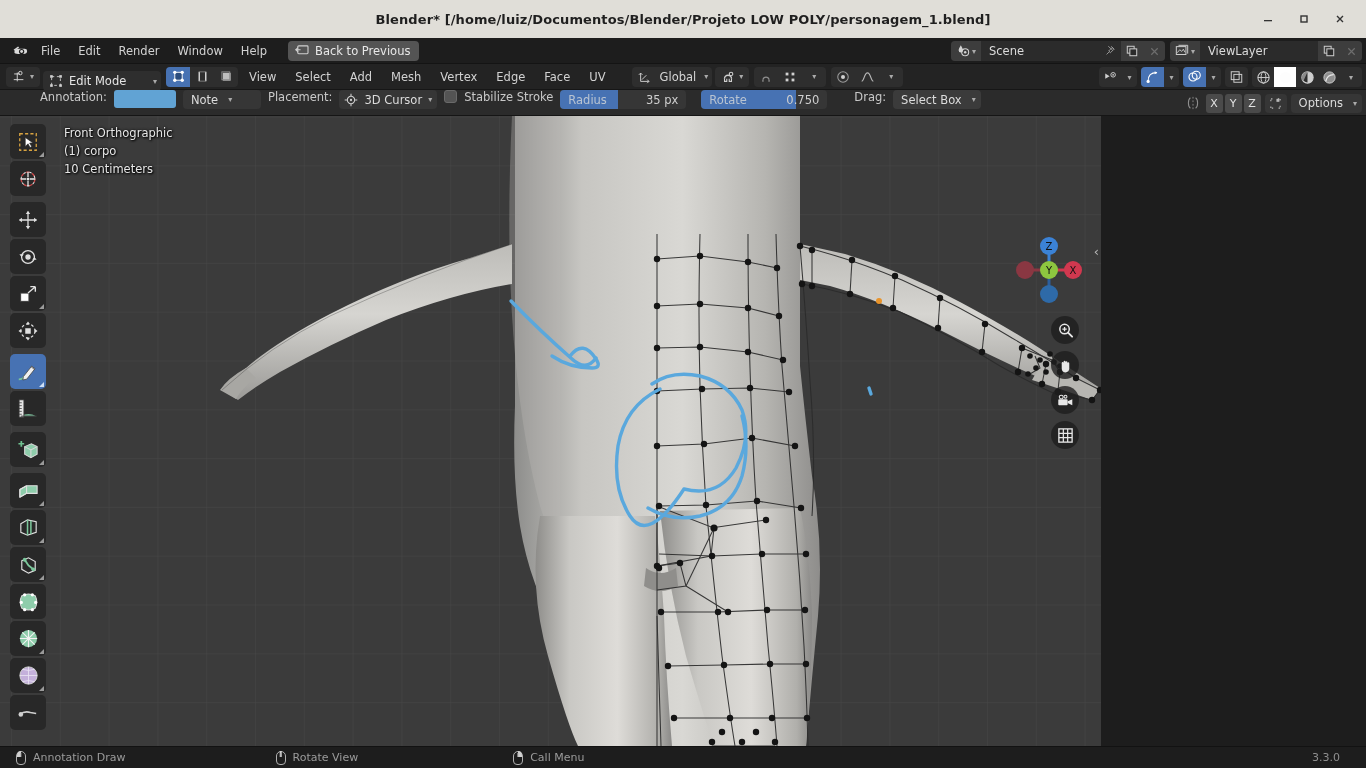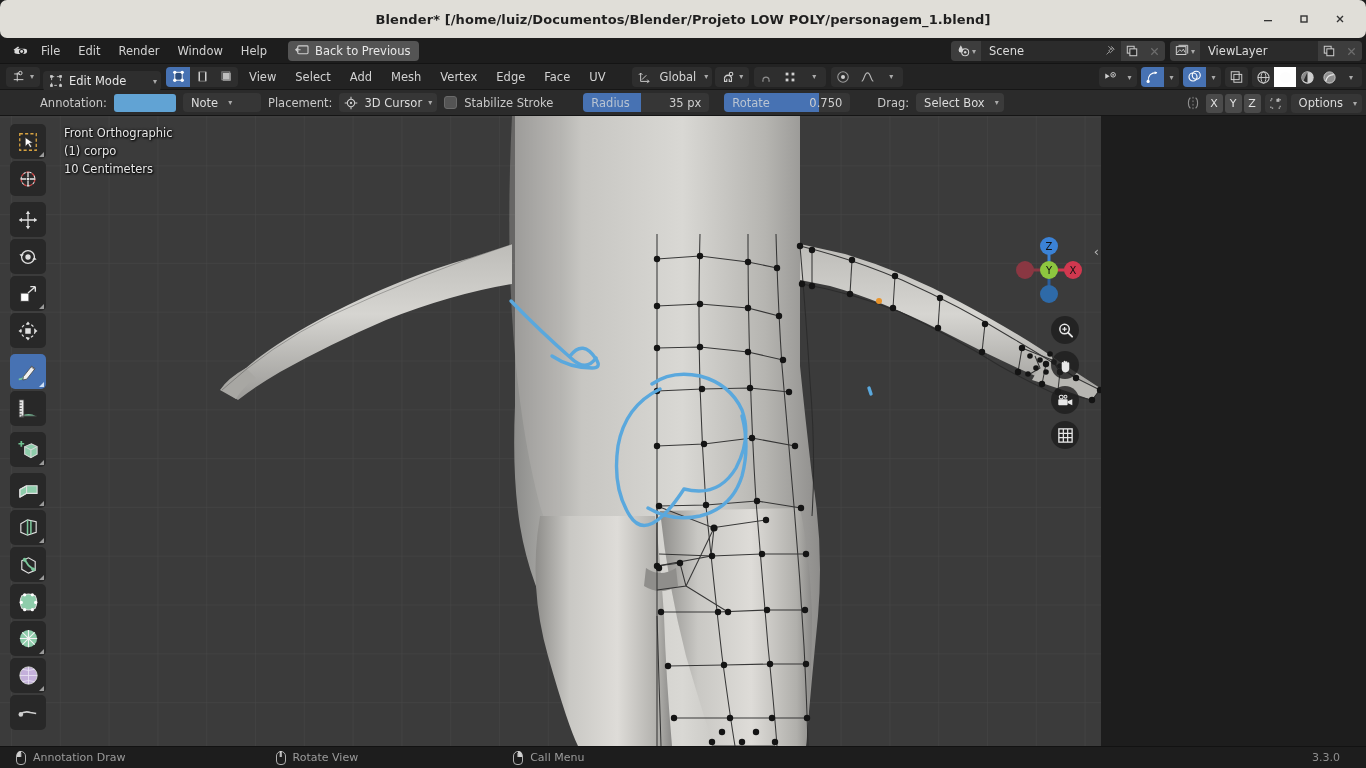--- a/index.html
+++ b/index.html
@@ -12,21 +12,20 @@
     color: #e5e5e5;
     -webkit-font-smoothing: antialiased;
   }
   #app { position: relative; width: 1366px; height: 768px; }
 
   
   .titlebar {
     height: 38px; background: #e0ded8; color: #2a2a2a;
     display: flex; align-items: center; justify-content: center;
     position: relative;
-    border-radius: 7px;
   }
   .titlebar .title { font-size: 13px; font-weight: bold; letter-spacing: .1px; color: #1f1f1f; }
   .wctrl { position: absolute; right: 8px; top: 0; height: 38px; display: flex; align-items: center; gap: 0px; }
   .wbtn { width: 36px; height: 30px; display: flex; align-items: center; justify-content: center;
           color: #333; font-size: 14px; cursor: default; }
 
   
   .topbar {
     height: 26px; background: #1d1d1d; display: flex; align-items: center;
     padding-left: 6px; border-bottom: 1px solid #141414; position: relative;
@@ -67,21 +66,21 @@
   .vheader-right { position: absolute; right: 4px; top: 0; height: 26px; display: flex; align-items: center; gap: 4px; }
   .icongrp { display: flex; height: 20px; border-radius: 4px; overflow: hidden; background: #2e2e2e; }
   .icongrp > div { width: 23px; height: 20px; display: flex; align-items: center; justify-content: center; }
   .icongrp > div.act { background: #4772b3; }
   .icongrp > div.chev { width: 15px; }
   .icongrp.shading > div { width: 22px; }
   .icongrp.shading > div.act { background: #ffffff; }
 
   
   .toolbar2 {
-    height: 26px; background: #2b2b2b; display: flex; align-items: center;
+    height: 26px; background: #2b2b2b; display: flex; 
     gap: 7px; padding-left: 40px; border-bottom: 1px solid #151515; position: relative;
   }
   .tlabel { font-size: 11.5px; color: #c9c9c9; }
   .swatch { width: 62px; height: 18px; background: #61a3d4; border-radius: 3px; }
   .dropdn { height: 19px; background: #363636; border-radius: 4px; display: flex; align-items: center;
             padding: 0 5px 0 8px; gap: 10px; font-size: 11.5px; color: #dcdcdc; }
   .dropdn.withicon { padding-left: 5px; gap: 6px; }
   .chk { width: 13px; height: 13px; background: #545454; border-radius: 3px; border: 1px solid #6a6a6a; }
   .slider {
     width: 126px; height: 19px; border-radius: 4px; background: #363636; position: relative; overflow: hidden;
@@ -436,21 +435,21 @@
             <circle cx="8" cy="8" r="1.3" fill="#d0d0d0"></circle>
             <path d="M8 0.8 V3.3 M8 12.7 V15.2 M0.8 8 H3.3 M12.7 8 H15.2" stroke="#d0d0d0" stroke-width="1.2"></path>
           </svg>
       </span>
       <span style="flex:1">3D Cursor</span>
       <span class="chev">▾</span>
     </div>
     <div class="chk"></div>
     <span class="tlabel">Stabilize Stroke</span>
 
-    <div class="slider" style="margin-left:23px">
+    <div class="slider" style="margin-left:0">
       <div class="fill" style="width:46%"></div>
       <span>Radius</span>
       <span class="val">35 px</span>
     </div>
     <div class="slider" style="margin-left:8px">
       <div class="fill" style="width:75%"></div>
       <span>Rotate</span>
       <span class="val">0.750</span>
     </div>
 

